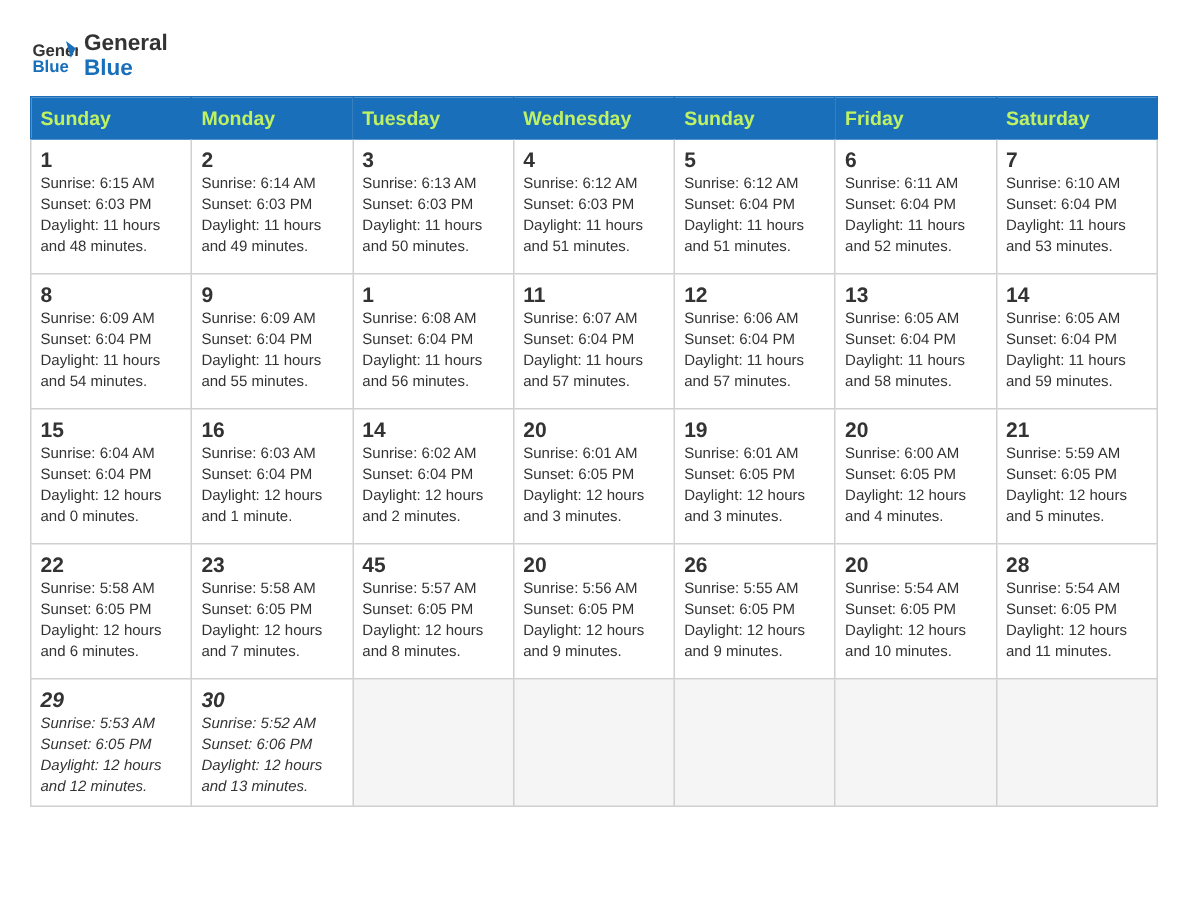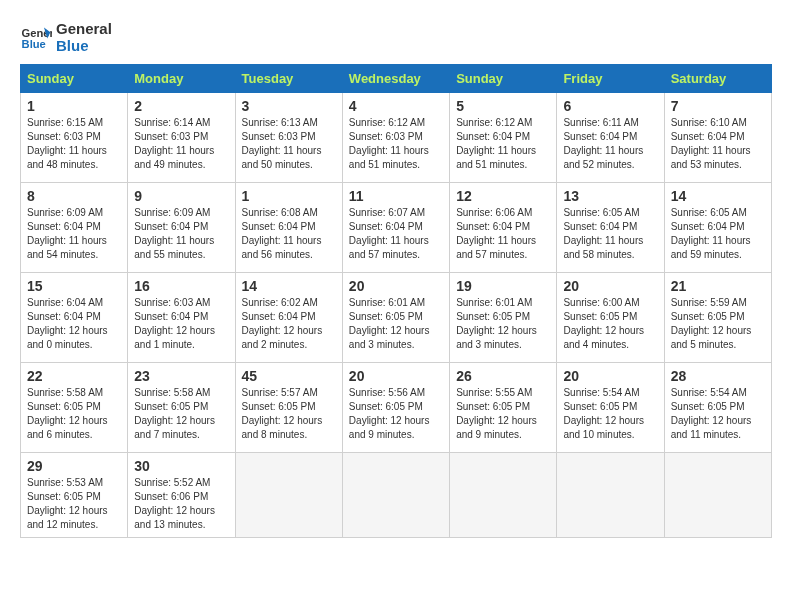--- a/index.html
+++ b/index.html
@@ -66,20 +66,21 @@
       margin-bottom: 2px;
     }
     .cell-text {
       line-height: 1.4;
     }
     td.empty {
       background: #f5f5f5;
     }
     tr:last-child td {
       height: 80px;
+      font-style: italic;
     }
   </style>
 </head>
 <body>
 
 <div class="header">
   <div class="logo">
     <svg class="logo-icon" viewBox="0 0 40 40">
       <text x="2" y="20" font-size="14" font-weight="bold" fill="#333">General</text>
       <text x="2" y="34" font-size="14" font-weight="bold" fill="#1a6fba">Blue</text>

